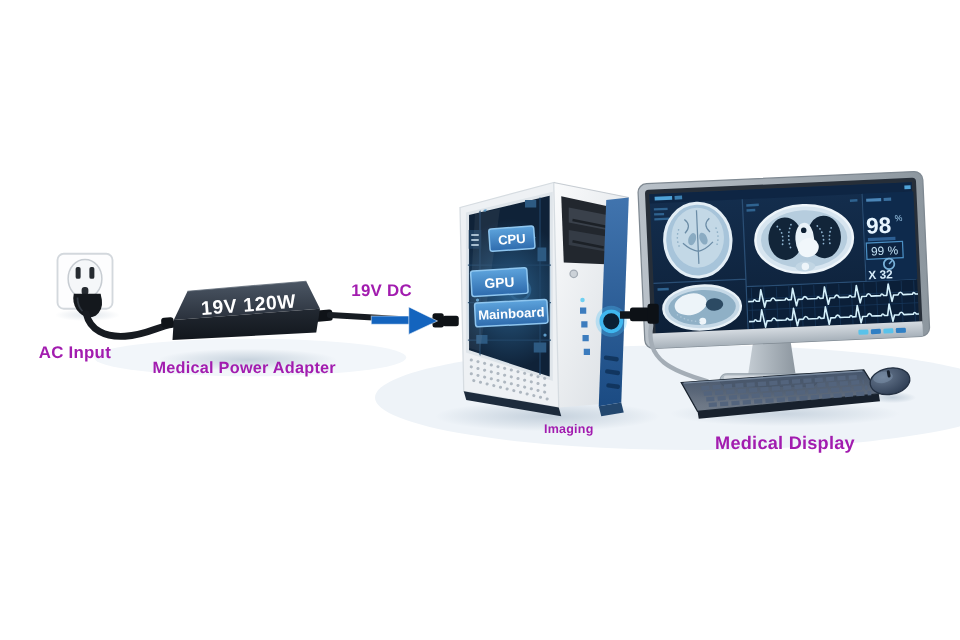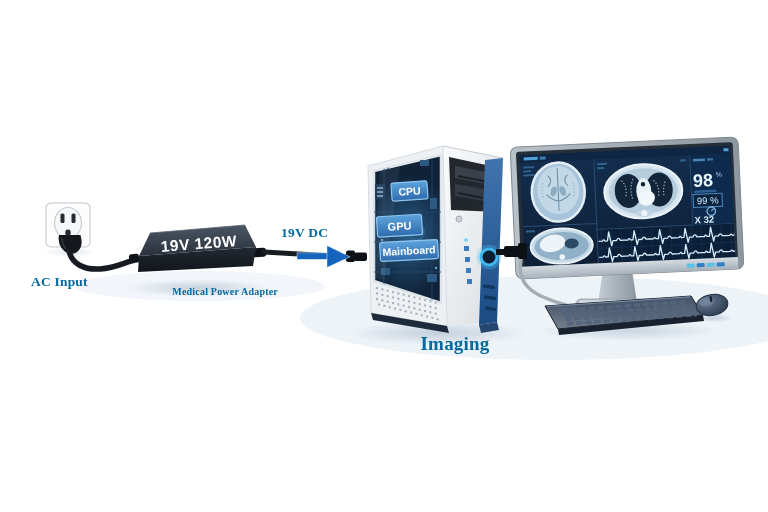--- a/index.html
+++ b/index.html
@@ -2,27 +2,27 @@
 <html><head>
 <meta charset="utf-8">
 <style>
   html,body{margin:0;padding:0;background:#ffffff;}
   .stage{
     position:relative;width:768px;height:512px;background:#ffffff;
     overflow:hidden;font-family:"Liberation Sans",sans-serif;
   }
   .stage svg{position:absolute;left:0;top:0;font-family:"Liberation Sans",sans-serif;}
   .label{
-    position:absolute;color:#0369a1;font-weight:bold;
-    font-family:Liberation Serif, serif;letter-spacing:.2px;
+    position:absolute;color:#a21caf;font-weight:bold;
+    font-family:Liberation Sans, sans-serif;letter-spacing:.2px;
   }
   .label-ac{left:31px;top:274px;width:80px;font-size:13.5px;}
-  .label-adapter{left:122px;top:286px;width:156px;font-size:10px;text-align:right;}
+  .label-adapter{left:122px;top:286px;width:156px;font-size:13px;text-align:left;}
   .label-dc{left:281px;top:225px;width:70px;font-size:13.5px;}
-  .label-ws{left:385px;top:335px;width:140px;font-size:19px;line-height:18px;text-align:center;}
+  .label-ws{left:385px;top:335px;width:140px;font-size:10px;line-height:18px;text-align:center;}
   .label-disp{left:553px;top:347px;width:150px;font-size:14.5px;text-align:center;}
 </style>
 </head>
 <body>
 
 <div class="stage">
 <svg width="768" height="512" viewBox="0 0 768 512">
   <defs>
     <radialGradient id="shadowGrad" cx="50%" cy="50%" r="50%">
       <stop offset="0%" stop-color="rgba(106,134,160,0.32)"></stop>
@@ -317,13 +317,14 @@
     <rect x="710.8" y="296" width="2.4" height="6" rx="1.2" fill="#17202c"></rect>
   </g>
 </svg>
 
 <div class="label label-ac">AC Input</div>
 <div class="label label-adapter">Medical Power Adapter</div>
 <div class="label label-dc">19V DC</div>
 <div class="label label-ws">
   <div>Imaging</div>
 </div>
+<div class="label label-disp">Medical Display</div>
 </div>
 
 </body></html>

